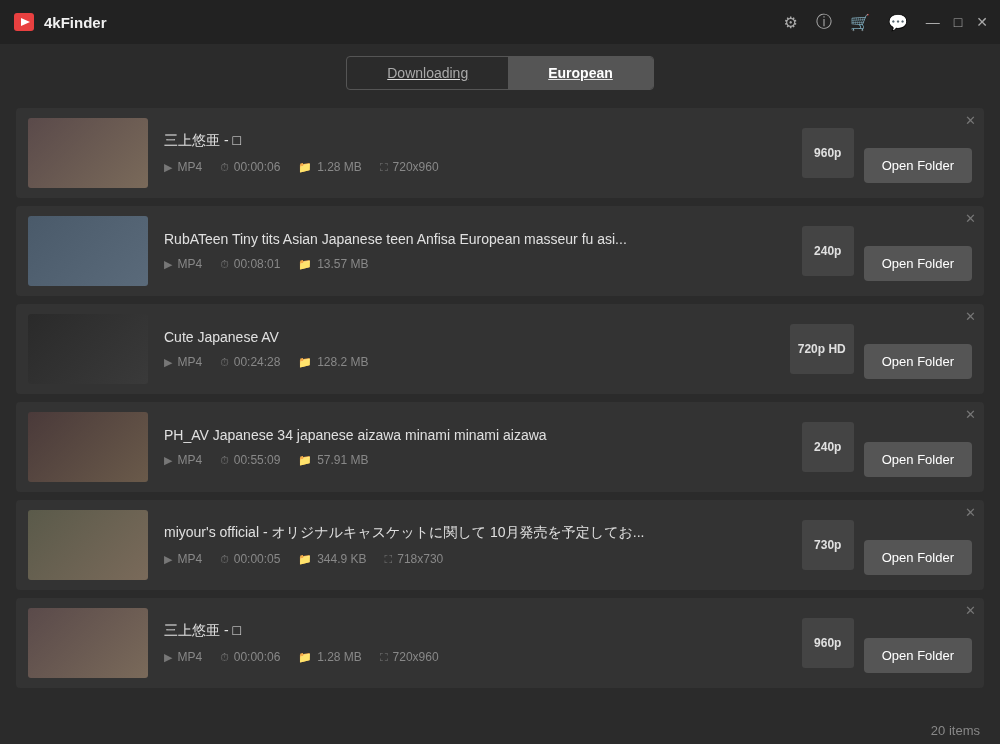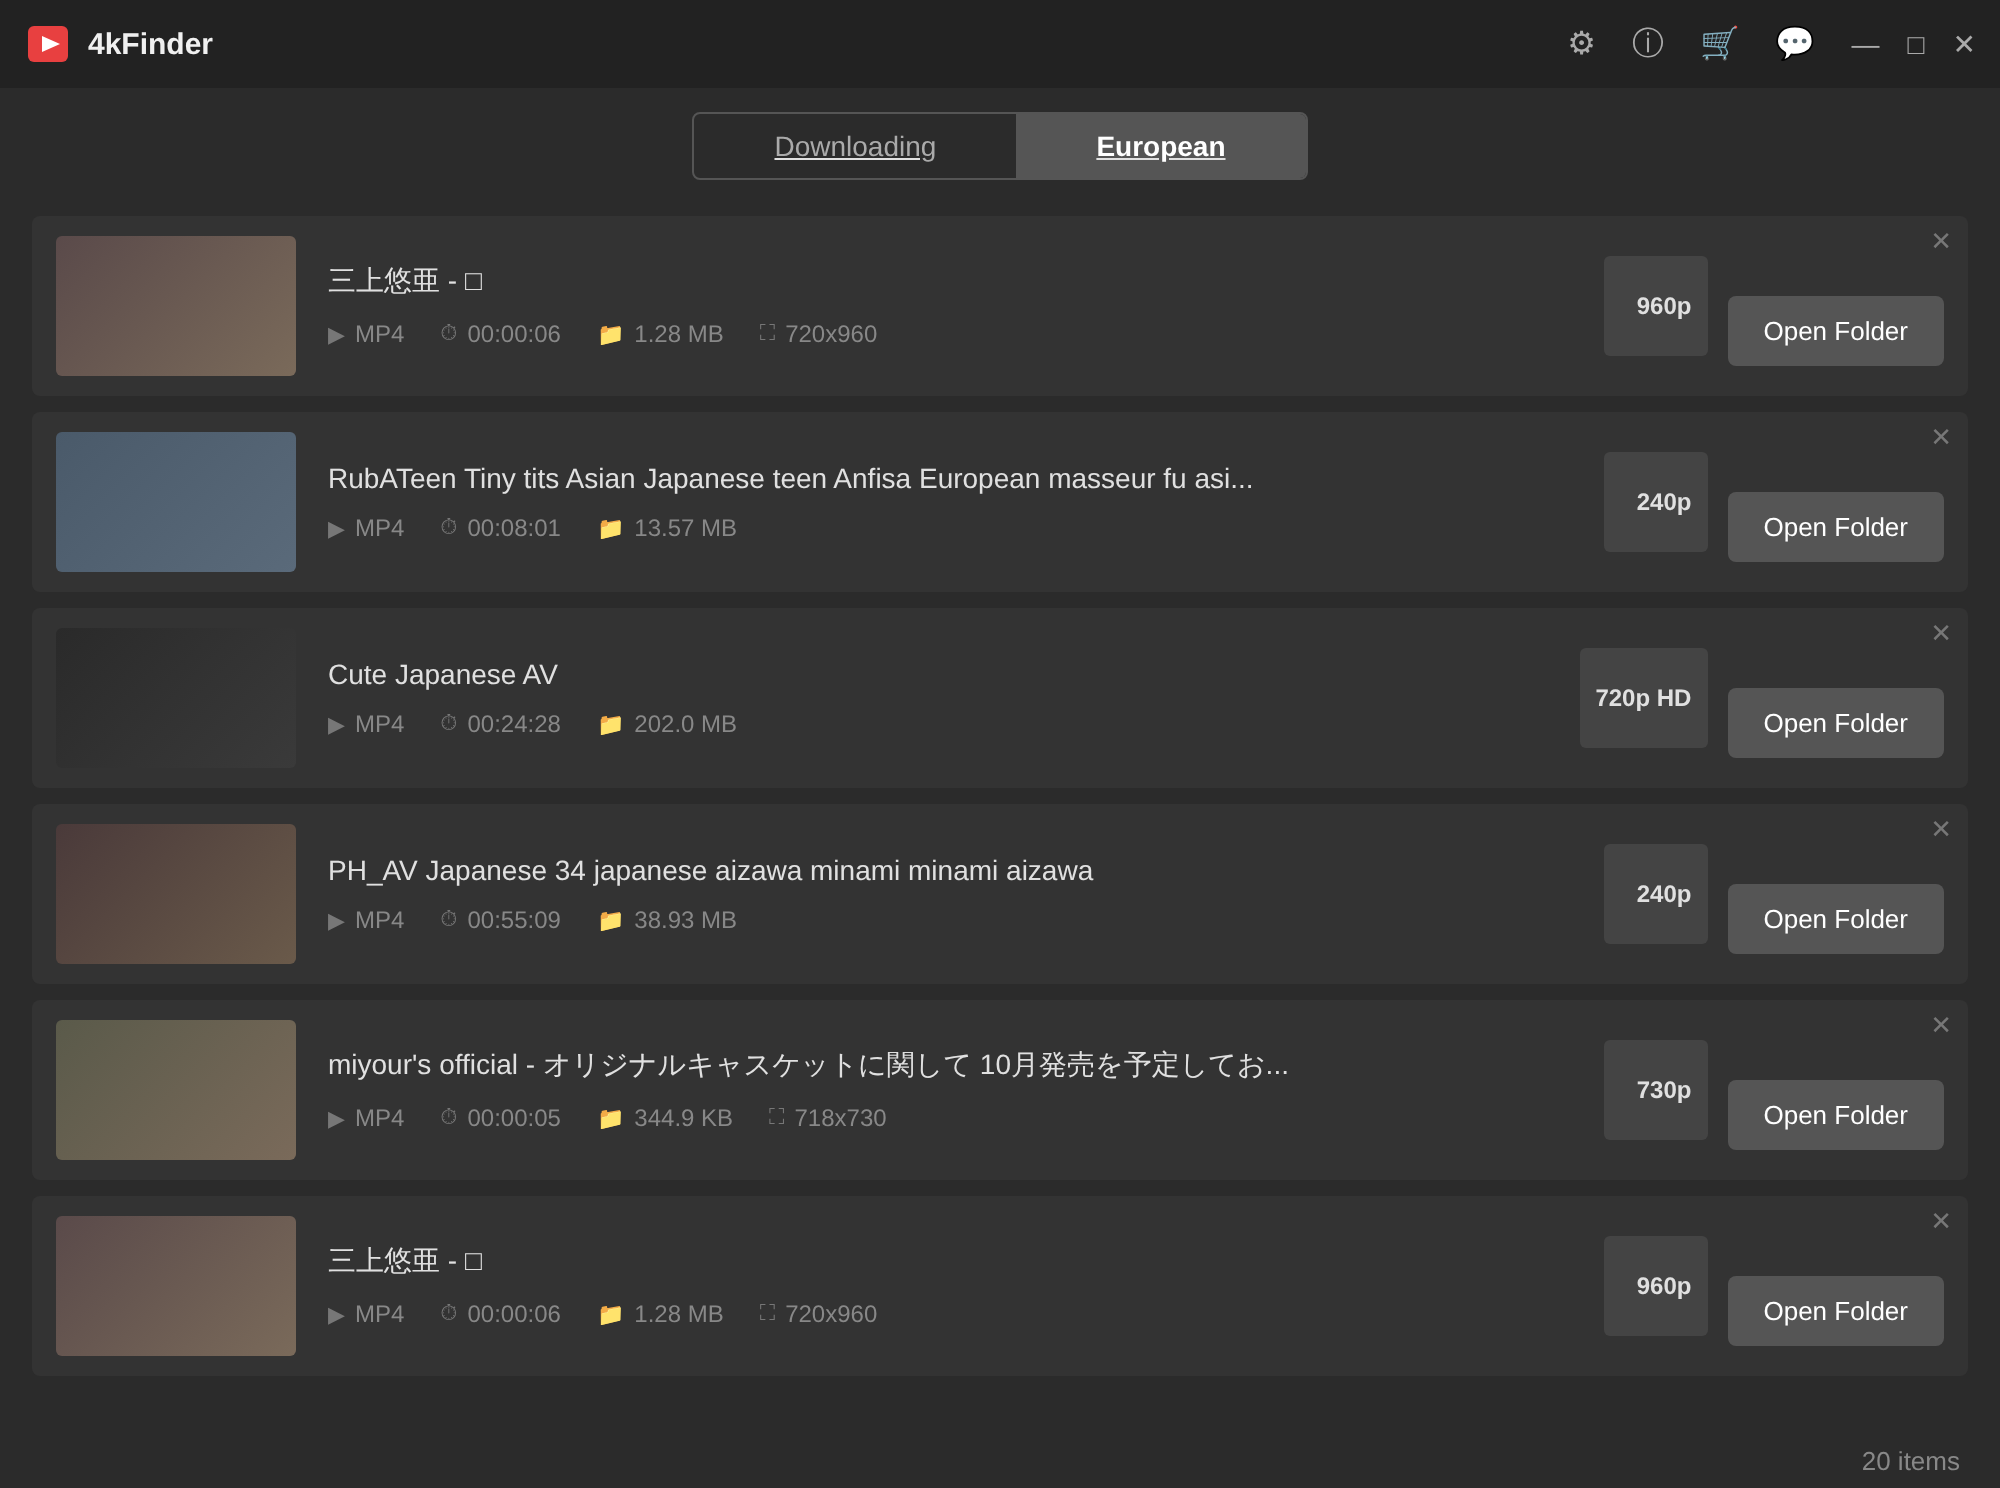--- a/index.html
+++ b/index.html
@@ -155,21 +155,21 @@
       flex-shrink: 0;
     }
     .quality-badge {
       background: #444;
       color: #e0e0e0;
       font-size: 12px;
       font-weight: 600;
       padding: 18px 8px;
       border-radius: 3px;
       min-width: 52px;
-      text-align: right;
+      text-align: center;
     }
     .open-folder-btn {
       background: #555;
       color: #fff;
       border: none;
       border-radius: 4px;
       padding: 10px 18px;
       font-size: 13px;
       cursor: pointer;
       white-space: nowrap;
@@ -301,21 +301,21 @@
           <span class="meta-item">
             <span class="meta-icon">▶</span>
             <span>MP4</span>
           </span>
           <span class="meta-item">
             <span class="meta-icon">⏱</span>
             <span>00:24:28</span>
           </span>
           <span class="meta-item">
             <span class="meta-icon">📁</span>
-            <span>202.0 MB</span>
+            <span>128.2 MB</span>
           </span>
 
         </div>
       </div>
       <div class="video-actions">
         <span class="quality-badge">720p HD</span>
         <button class="open-folder-btn">Open Folder</button>
       </div>
       <span class="close-btn">✕</span>
     </div>
@@ -328,21 +328,21 @@
           <span class="meta-item">
             <span class="meta-icon">▶</span>
             <span>MP4</span>
           </span>
           <span class="meta-item">
             <span class="meta-icon">⏱</span>
             <span>00:55:09</span>
           </span>
           <span class="meta-item">
             <span class="meta-icon">📁</span>
-            <span>38.93 MB</span>
+            <span>57.91 MB</span>
           </span>
 
         </div>
       </div>
       <div class="video-actions">
         <span class="quality-badge">240p</span>
         <button class="open-folder-btn">Open Folder</button>
       </div>
       <span class="close-btn">✕</span>
     </div>

